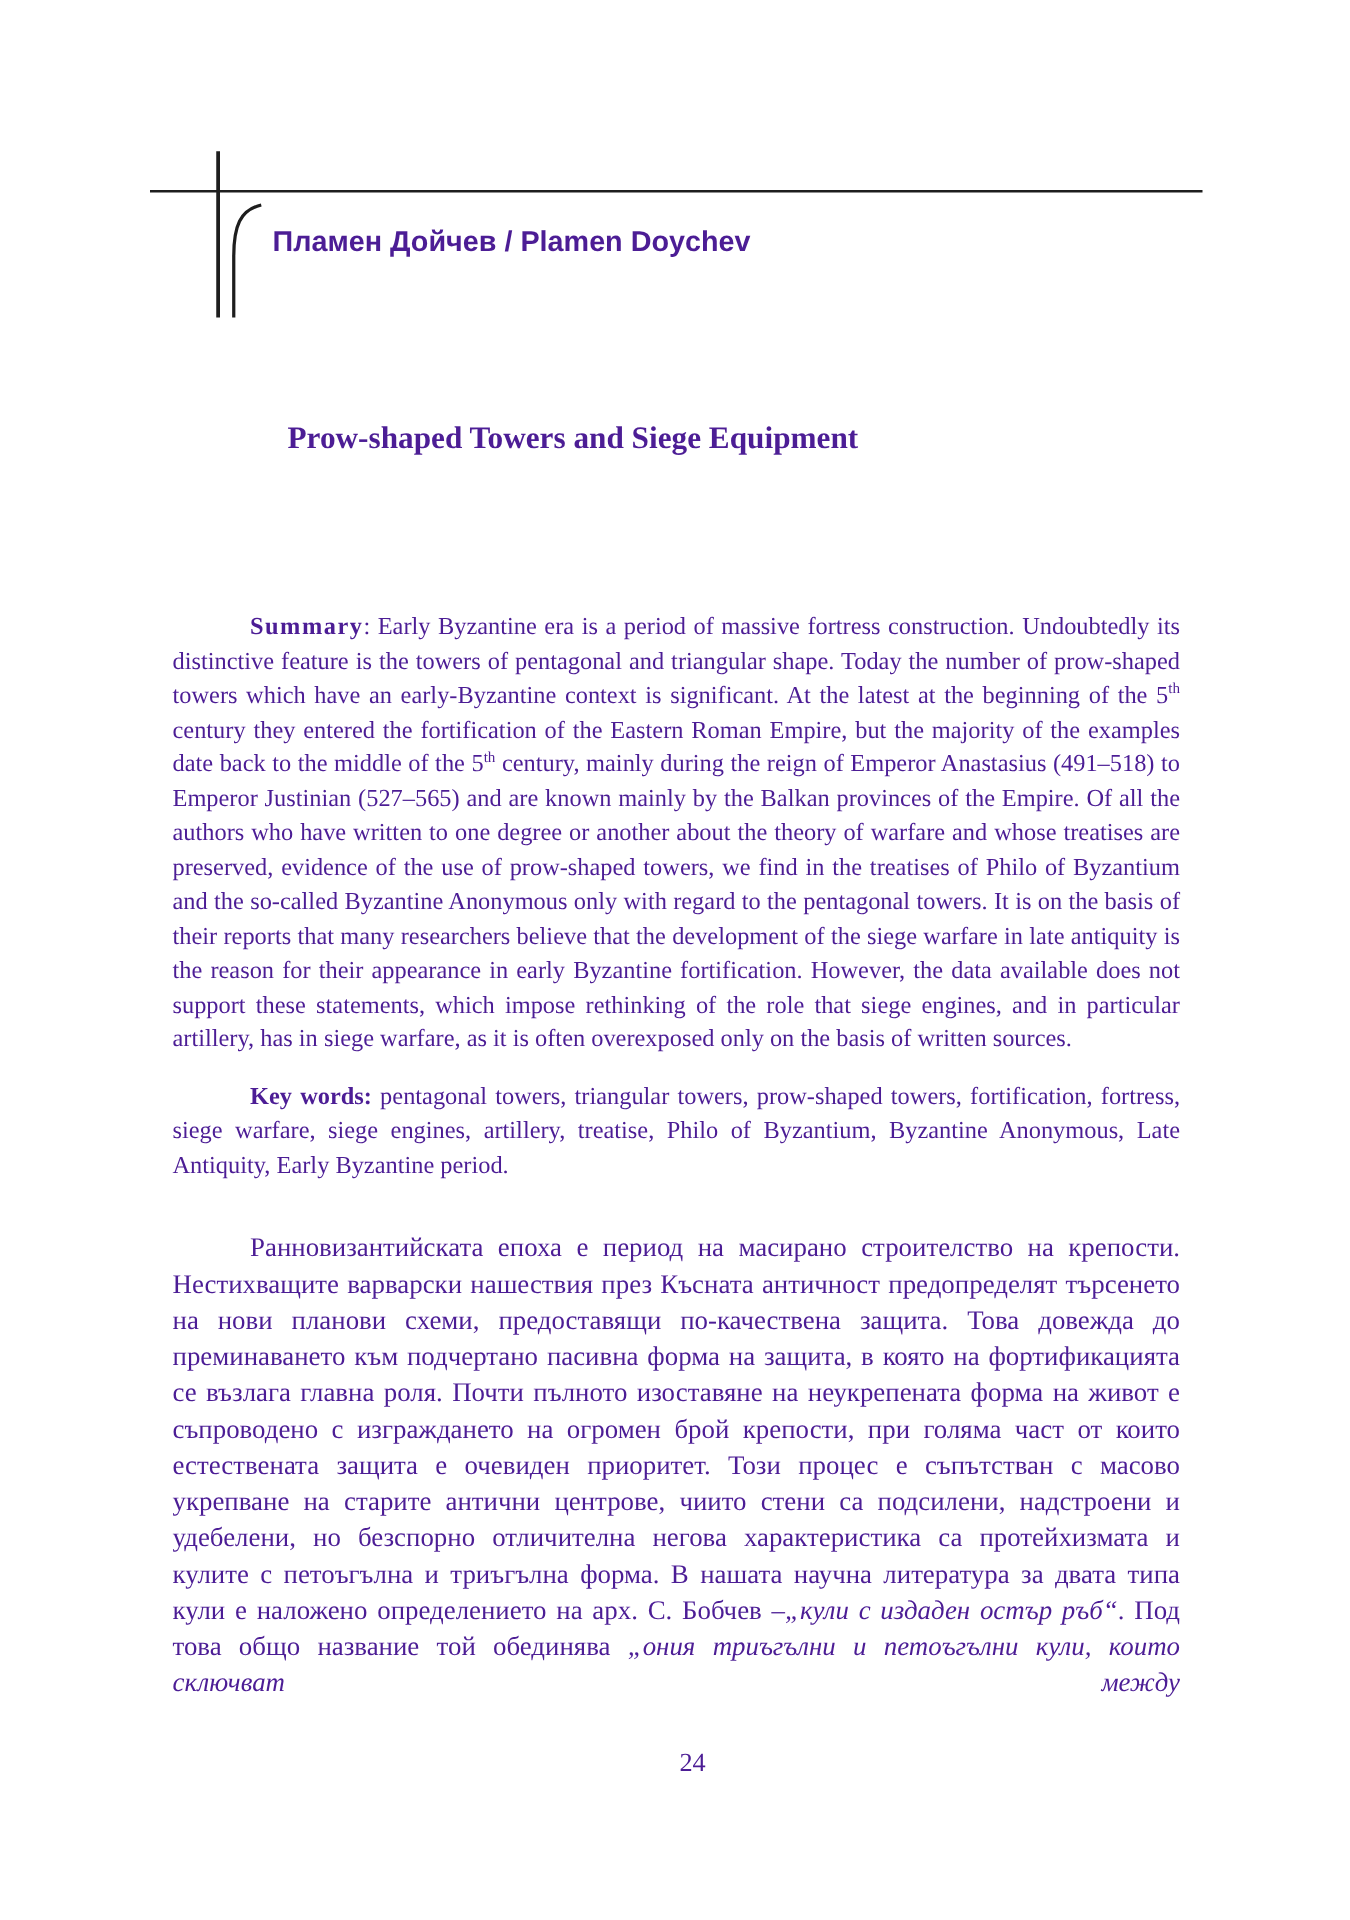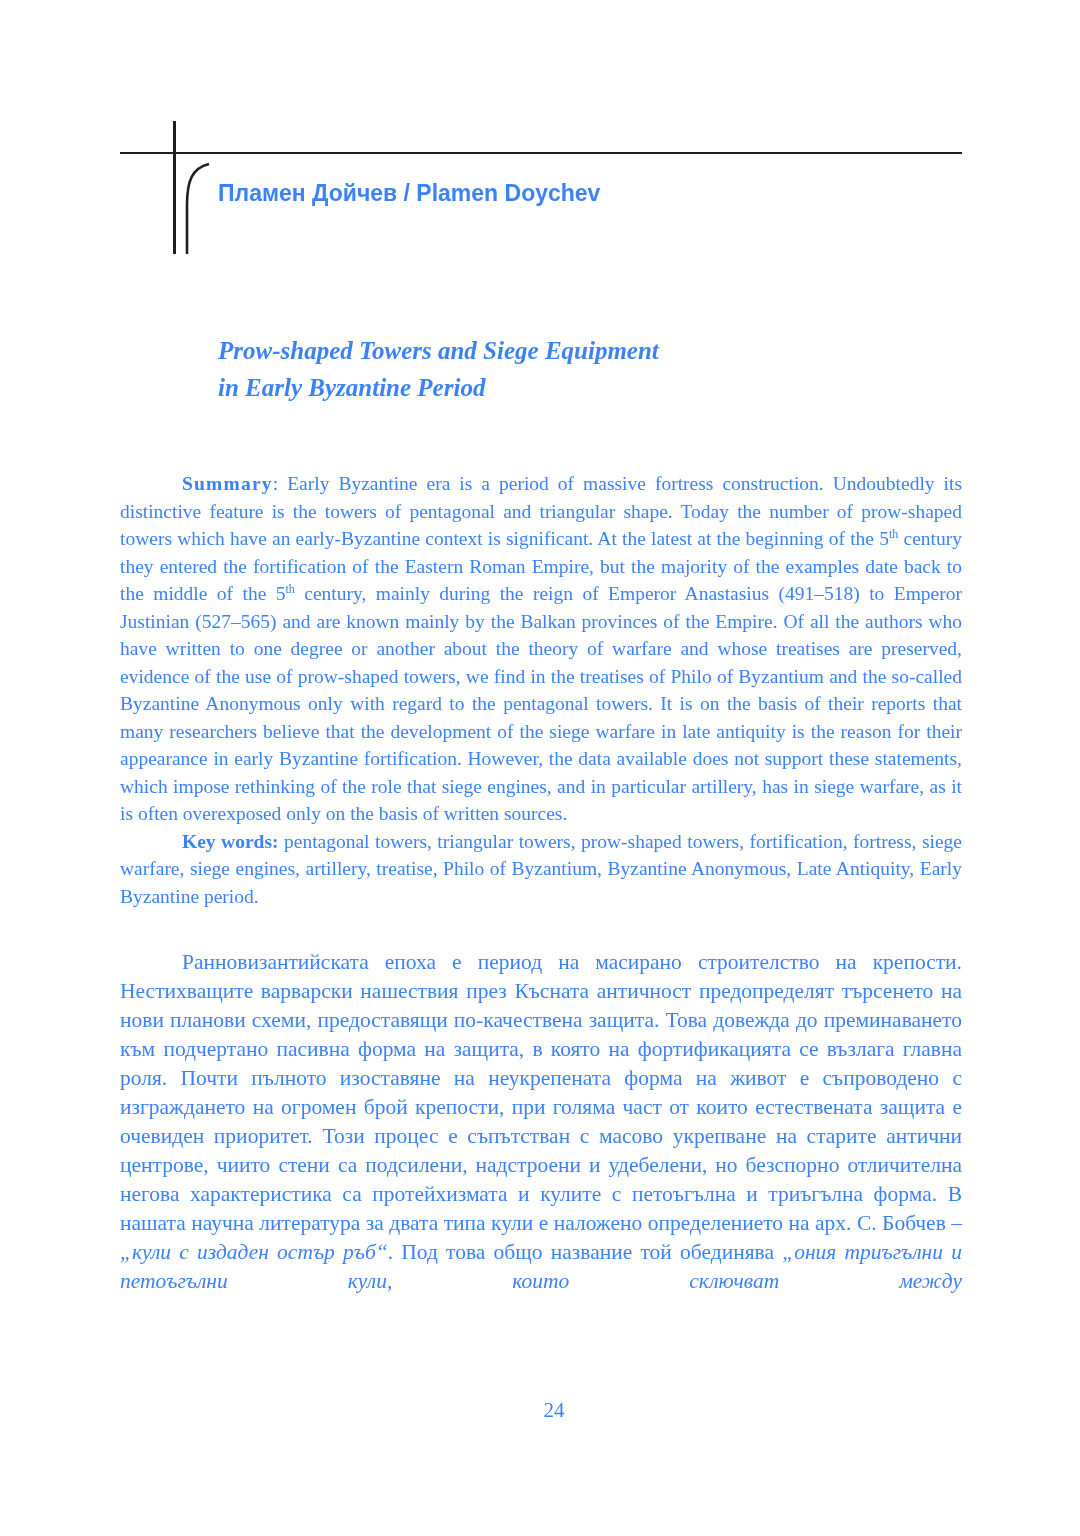--- a/index.html
+++ b/index.html
@@ -6,21 +6,21 @@
     margin: 0;
     padding: 0;
     background: #e8e8e8;
   }
   .page {
     position: relative;
     width: 1080px;
     height: 1536px;
     margin: 0 auto;
     background: #ffffff;
-    color: #3b82f6;
+    color: #4c1d95;
     overflow: hidden;
     font-family: "Liberation Serif", serif;
   }
 
   
   .rule-h {
     position: absolute;
     left: 120px;
     top: 152px;
     width: 842px;
@@ -61,33 +61,32 @@
     line-height: 38px;
     font-weight: bold;
     letter-spacing: 0.2px;
     margin: 0 0 46px 0;
   }
   .subtitle {
     font-family: "Liberation Serif", serif;
     font-size: 25px;
     line-height: 37px;
     font-weight: bold;
-    font-style: italic;
-    margin: 0;
+    margin: 12px;
   }
 
   
   .body-block {
     position: absolute;
     left: 120px;
     top: 470px;
     width: 842px;
   }
   p {
-    margin: 0;
+    margin: 18px;
     text-align: justify;
   }
   .summary, .keywords {
     font-size: 19.5px;
     line-height: 27.5px;
     text-indent: 62px;
   }
   .summary .label {
     font-weight: bold;
     letter-spacing: 1.2px;
@@ -132,21 +131,20 @@
     <path d="M 26 3 C 9 7, 4 20, 4 44 L 4 93" stroke="#1e1e1e" stroke-width="2.6" fill="none"></path>
   </svg>
 
   <div class="head-block">
     <div class="author">Пламен Дойчев / Plamen Doychev</div>
     <div class="title">
       <br>
     </div>
     <div class="subtitle">
       <span>Prow-shaped Towers and Siege Equipment</span><br>
-      <span>in Early Byzantine Period</span>
     </div>
   </div>
 
   <div class="body-block">
 
     <p class="summary">
       <span class="label">Summary</span><span>: Early Byzantine era is a period of massive fortress construction. Undoubtedly its distinctive feature is the towers of pentagonal and triangular shape. Today the number of prow-shaped towers which have an early-Byzantine context is significant. At the latest at the beginning of the 5</span><sup>th</sup><span> century they entered the fortification of the Eastern Roman Empire, but the majority of the examples date back to the middle of the 5</span><sup>th</sup><span> century, mainly during the reign of Emperor Anastasius (491–518) to Emperor Justinian (527–565) and are known mainly by the Balkan provinces of the Empire. Of all the authors who have written to one degree or another about the theory of warfare and whose treatises are preserved, evidence of the use of prow-shaped towers, we find in the treatises of Philo of Byzantium and the so-called Byzantine Anonymous only with regard to the pentagonal towers. It is on the basis of their reports that many researchers believe that the development of the siege warfare in late antiquity is the reason for their appearance in early Byzantine fortification. However, the data available does not support these statements, which impose rethinking of the role that siege engines, and in particular artillery, has in siege warfare, as it is often overexposed only on the basis of written sources.</span>
     </p>
 
     <p class="keywords">

